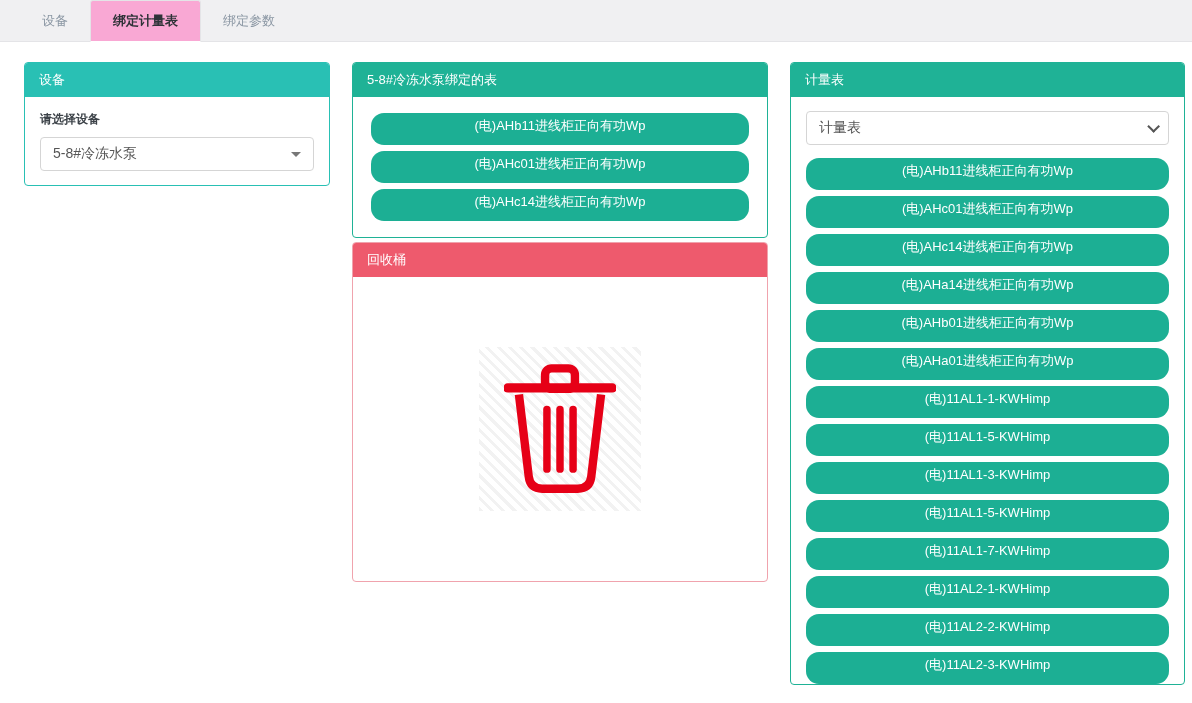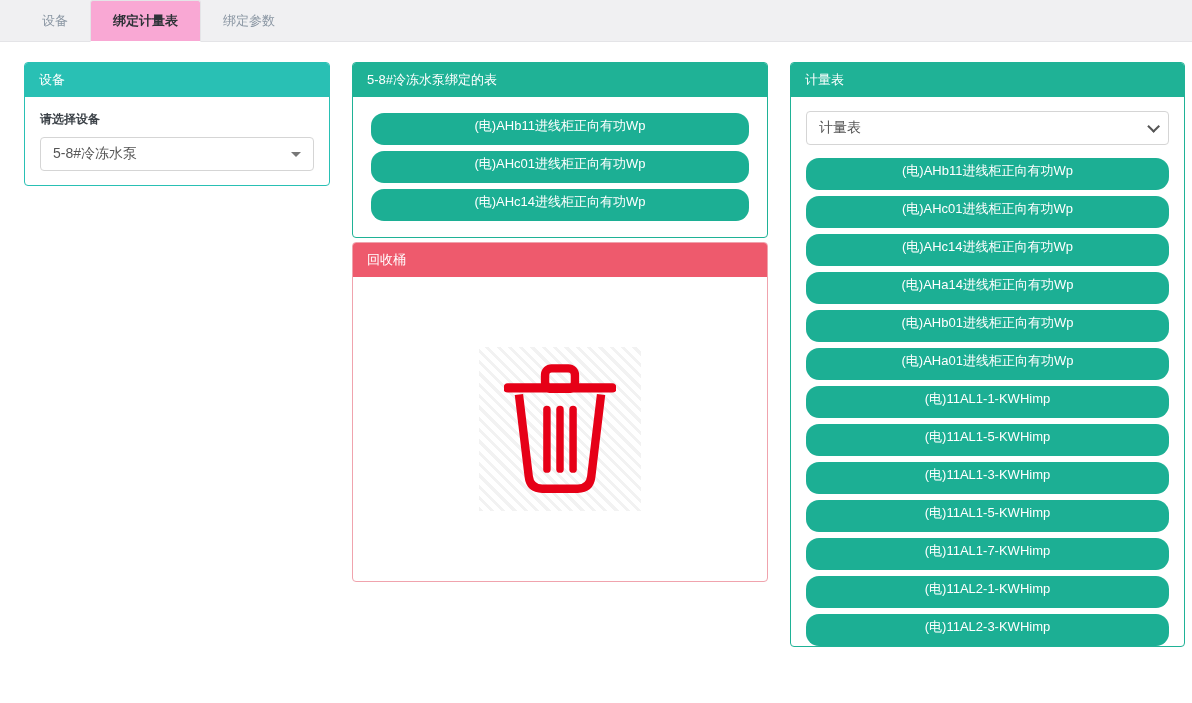--- a/index.html
+++ b/index.html
@@ -136,20 +136,21 @@
             <div class="pill">(电)AHc14进线柜正向有功Wp</div>
             <div class="pill">(电)AHa14进线柜正向有功Wp</div>
             <div class="pill">(电)AHb01进线柜正向有功Wp</div>
             <div class="pill">(电)AHa01进线柜正向有功Wp</div>
             <div class="pill">(电)11AL1-1-KWHimp</div>
             <div class="pill">(电)11AL1-5-KWHimp</div>
             <div class="pill">(电)11AL1-3-KWHimp</div>
             <div class="pill">(电)11AL1-5-KWHimp</div>
             <div class="pill">(电)11AL1-7-KWHimp</div>
             <div class="pill">(电)11AL2-1-KWHimp</div>
+            <div class="pill">(电)11AL2-2-KWHimp</div>
             <div class="pill">(电)11AL2-3-KWHimp</div>
           </div>
 
       </div>
     </div>
   </div>
 
 </div>
 
 </body></html>

